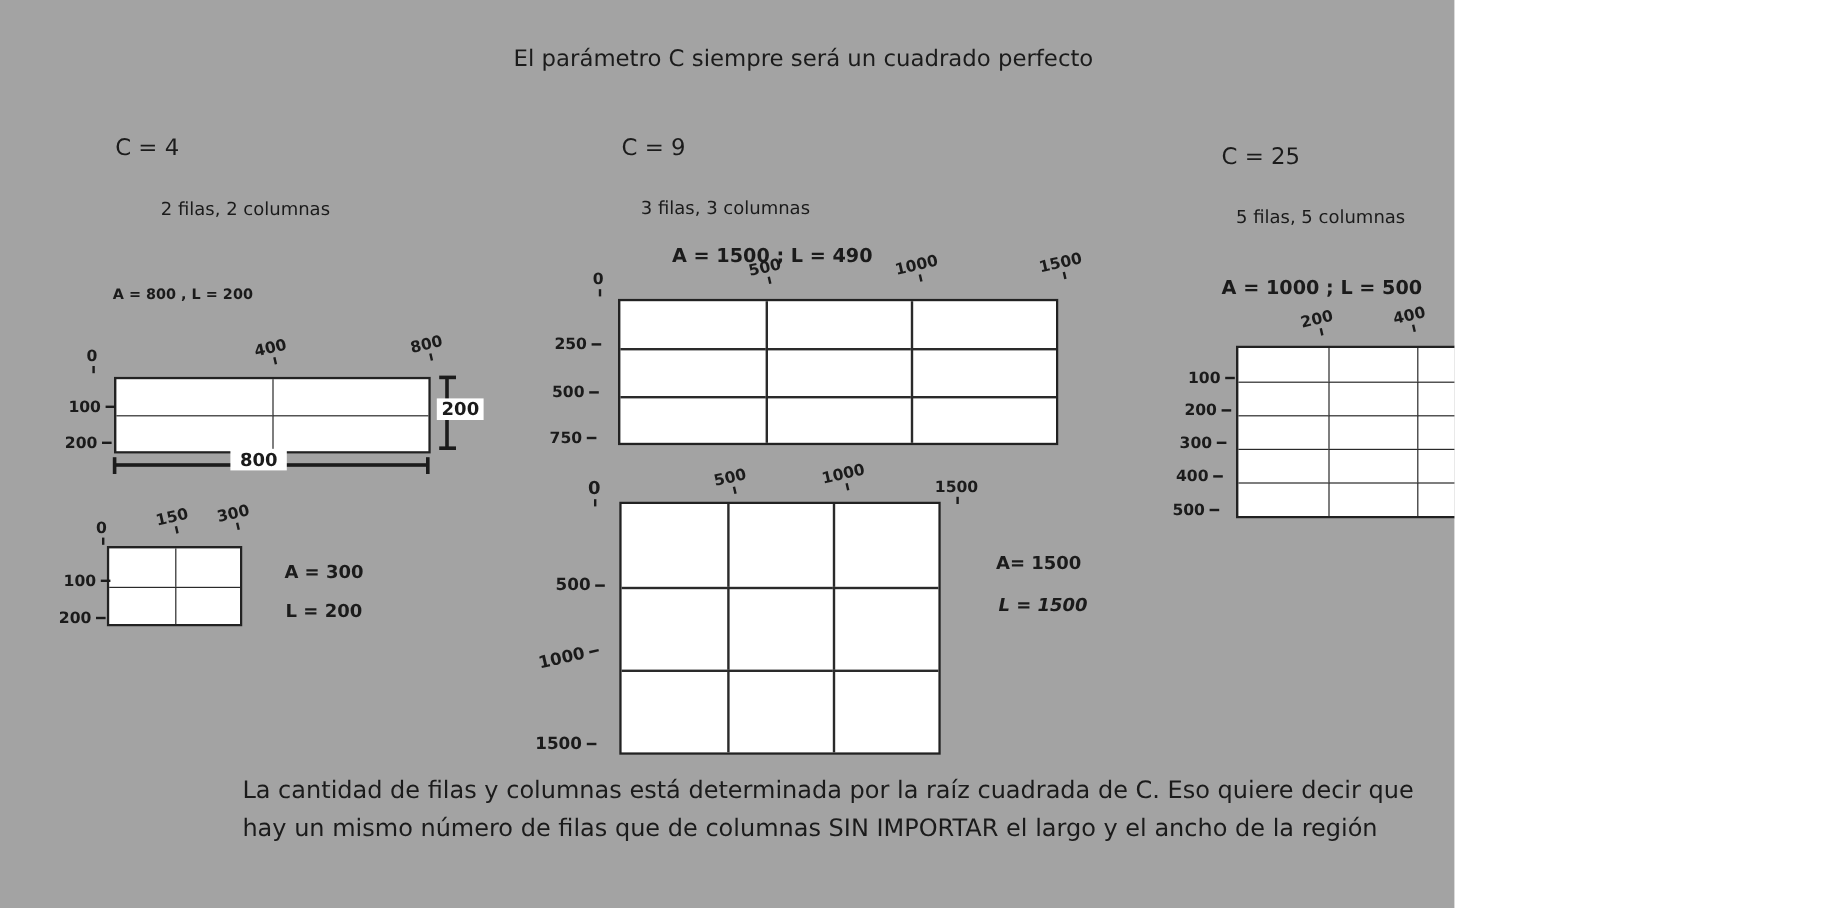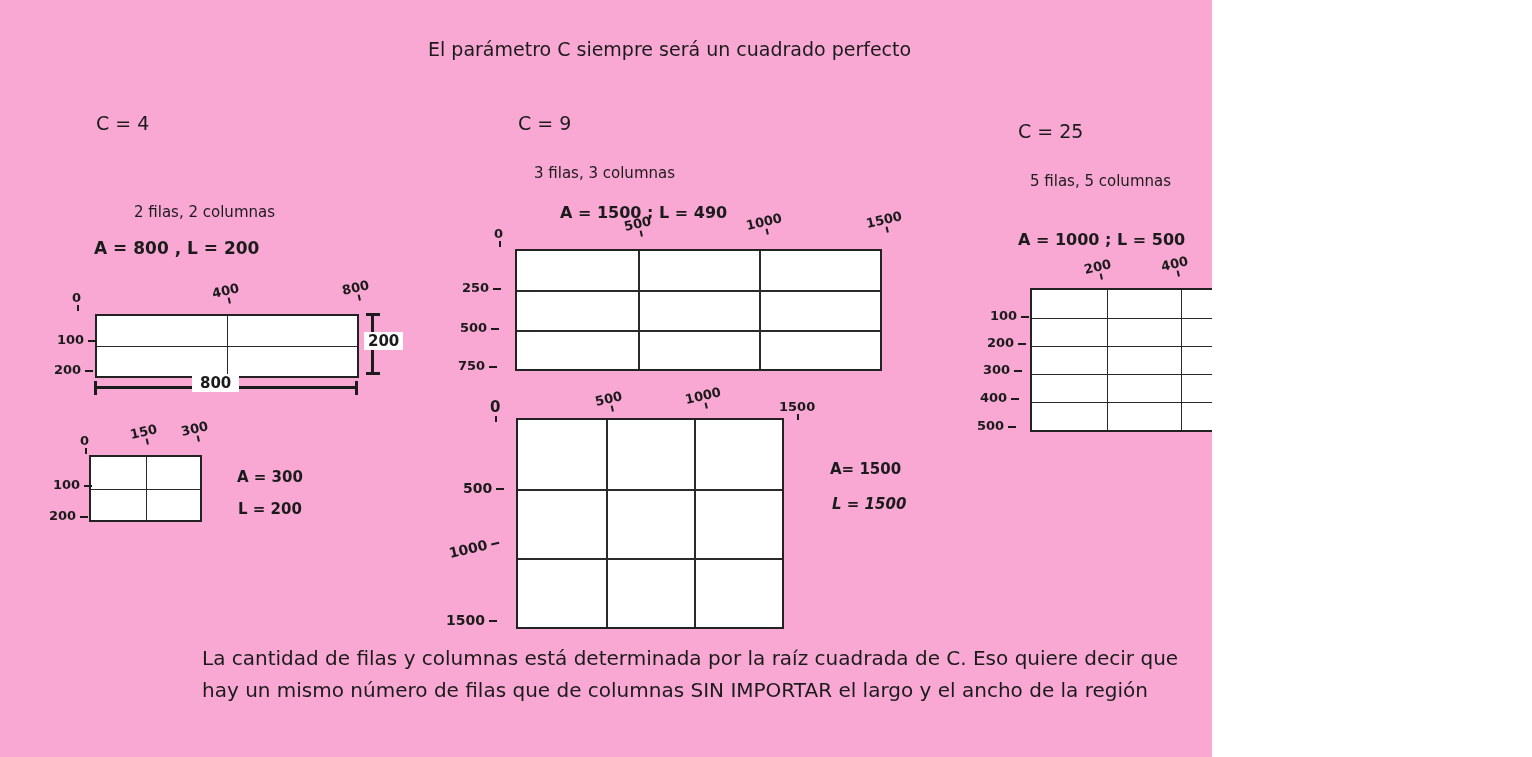--- a/index.html
+++ b/index.html
@@ -1,24 +1,24 @@
 <!DOCTYPE html>
 <html><head>
 <meta charset="utf-8">
 <style>
   html,body{margin:0;padding:0;background:#fff;}
   .canvas{
-    position:relative;width:1212px;height:757px;background:#f9a8d4;
+    position:relative;width:1212px;height:757px;background:#a3a3a3;
     font-family:"DejaVu Sans", sans-serif;color:#1b1b1b;overflow:hidden;
   }
   .hw{position:absolute;white-space:nowrap;}
   .title{font-size:19px;}
   .c-label{font-size:19px;}
   .size-label{font-size:15px;}
-  .dims-label{font-size:17px;font-weight:bold;}
+  .dims-label{font-size:12px;font-weight:bold;}
   .side-label{font-size:15px;font-weight:bold;margin-top:18px;}
   .tick{font-size:13px;font-weight:bold;}
   .rot{transform:rotate(-13deg);transform-origin:left bottom;}
   .tick-left::after{
     content:"";display:inline-block;width:8px;height:2px;
     background:#1b1b1b;margin-left:4px;vertical-align:middle;
   }
   .tick-top{text-align:center;}
   .tick-top::after{
     content:"";position:absolute;left:50%;top:100%;width:2px;height:6px;background:#1b1b1b;
@@ -43,21 +43,21 @@
   .footer{font-size:20px;}
 </style>
 </head>
 <body>
 
 <div class="canvas">
 
   <div class="hw title" style="left:428px;top:38px;">El parámetro C siempre será un cuadrado perfecto</div>
 
   <div class="hw c-label" style="left:96px;top:112px;">C = 4</div>
-  <div class="hw size-label" style="left:134px;top:165px;margin-top:38px;">2 filas, 2 columnas</div>
+  <div class="hw size-label" style="left:134px;top:165px;">2 filas, 2 columnas</div>
   <div class="hw dims-label" style="left:94px;top:238px;">A = 800 ,   L = 200</div>
 
   <div class="grid g2" style="left:95px;top:314px;width:260px;height:60px;grid-template:repeat(2,1fr)/repeat(2,1fr);">
     <div></div>
       <div></div>
       <div></div>
       <div></div>
   </div>
   <div class="hw tick tick-top" style="left:72px;top:290px;">0</div>
   <div class="hw tick tick-top rot" style="left:214px;top:286px;">400</div>

